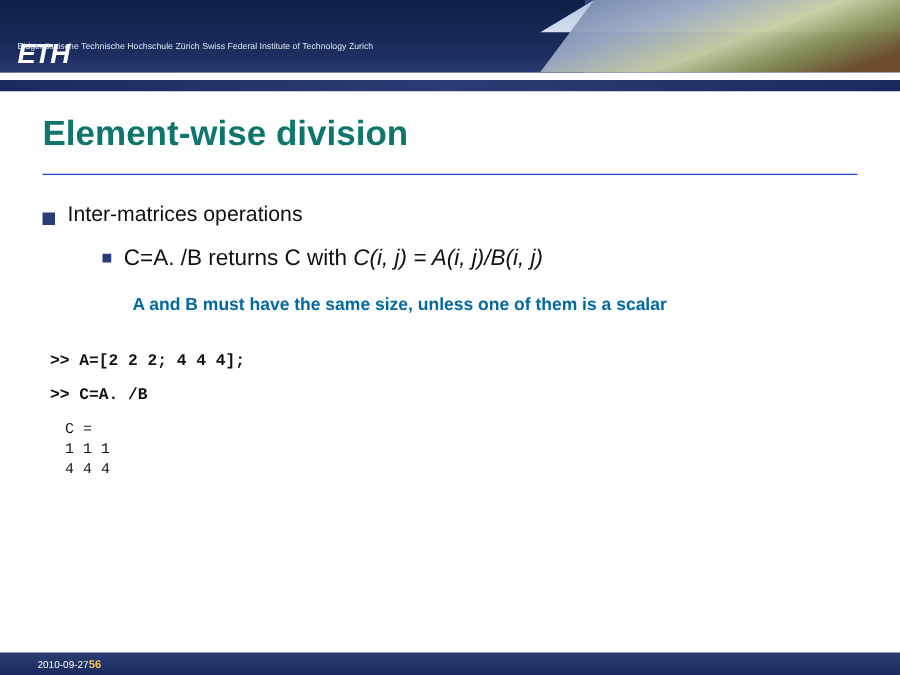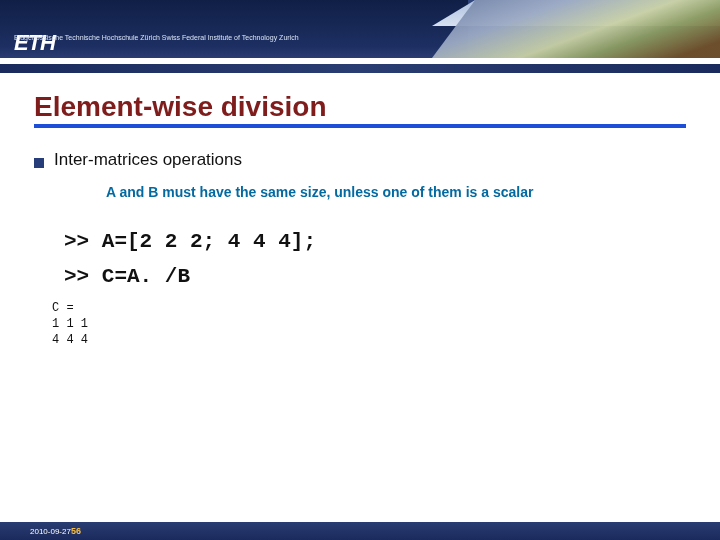--- a/index.html
+++ b/index.html
@@ -11,31 +11,31 @@
   .banner-dark { position: absolute; left: 0; top: 0; height: 100%; width: 65%; background: linear-gradient(180deg, #101f46 0%, #1d2f62 80%, #2a3d72 100%); }
   .banner-image { position: absolute; right: 0; top: 0; height: 100%; width: 40%; background: linear-gradient(160deg, #6b7da2 0%, #9aa8c4 30%, #c8d0a4 55%, #8a9a60 70%, #6f4e28 90%); clip-path: polygon(15% 0, 100% 0, 100% 100%, 0 100%); opacity: 0.95; }
   .banner-sky { position: absolute; right: 0; top: 0; height: 45%; width: 40%; background: linear-gradient(180deg, #b0c2e0 0%, #d6e0f0 100%); clip-path: polygon(15% 0, 100% 0, 100% 100%, 0 100%); }
   .eth-logo { position: absolute; left: 14px; top: 8px; color: #fff; font-weight: 800; font-size: 22px; font-style: italic; letter-spacing: -1px; margin-top: 22px; }
   .eth-sub { position: absolute; left: 14px; top: 34px; color: #dbe4f5; font-size: 7px; white-space: nowrap; }
   .white-gap { width: 100%; height: 6px; background: #fff; }
   .blue-strip { width: 100%; height: 9px; background: linear-gradient(90deg, #1a2a5c 0%, #2a3d72 50%, #1a2a5c 100%); }
 
   
   .content { padding: 18px 34px 0 34px; }
-  .title { color: #7f1d1d; font-size: 28px; font-weight: 700; border-bottom: 4px solid #1d4ed8; padding-bottom: 1px; margin-bottom: 22px; }
+  .title { color: #0f766e; font-size: 28px; font-weight: 700; border-bottom: 1px solid #1d4ed8; padding-bottom: 16px; margin-bottom: 22px; }
   .bullet-l1 { display: flex; align-items: flex-start; margin-bottom: 14px; }
   .bullet-l1 .sq { width: 10px; height: 10px; background: #263d7a; margin-right: 10px; margin-top: 8px; flex-shrink: 0; }
   .bullet-l1 .txt { font-size: 17px; color: #111; }
   .bullet-l2 { display: flex; align-items: flex-start; margin-left: 48px; margin-bottom: 18px; }
   .bullet-l2 .sq { width: 7px; height: 7px; background: #263d7a; margin-right: 10px; margin-top: 7px; flex-shrink: 0; }
   .bullet-l2 .txt { font-size: 18px; color: #111; }
   .bullet-l2 .ital { font-style: italic; }
   .note { margin-left: 72px; font-size: 14px; font-weight: 700; color: #0369a1; margin-bottom: 30px; }
 
-  .code-block { margin-left: 30px; font-family: "Courier New", monospace; font-size: 21px; font-weight: 700; color: #111; }
+  .code-block { margin-left: 6px; font-family: "Courier New", monospace; font-size: 13px; font-weight: 700; color: #111; }
   .code-line { margin-bottom: 12px; }
   .code-output { margin-left: 18px; font-family: "Courier New", monospace; font-size: 12px; font-weight: 400; color: #111; margin-top: 6px; line-height: 1.35; white-space: pre; }
 
   
   .footer { position: absolute; left: 0; bottom: 0; width: 100%; height: 18px; background: linear-gradient(180deg, #2a3d72 0%, #1a2a5c 100%); color: #fff; font-size: 8px; display: flex; align-items: center; padding: 0 30px; }
   .footer .date { flex: 0 0 auto; }
   .footer .authors { flex: 1 1 auto; text-align: center; }
   .footer .page { flex: 0 0 auto; color: #f5c04a; font-size: 9px; font-weight: 600; }
 </style>
 </head>
@@ -54,20 +54,26 @@
   <div class="blue-strip"></div>
 
   <div class="content">
     <div class="title">Element-wise division</div>
 
     <div class="bullet-l1">
       <div class="sq"></div>
       <div class="txt">Inter-matrices operations</div>
     </div>
 
+    <div class="bullet-l2">
+      <div class="sq"></div>
+      <div class="txt">
+        <span>C=A. /B returns C with </span><span class="ital">C(i, j) = A(i, j)/B(i, j)</span>
+      </div>
+    </div>
 
     <div class="note">A and B must have the same size, unless one of them is a scalar</div>
 
     <div class="code-block">
       <div class="code-line">&gt;&gt; A=[2 2 2; 4 4 4];</div>
       <div class="code-line">&gt;&gt; C=A. /B</div>
     </div>
     <div class="code-output">C =
 1 1 1
 4 4 4</div>

